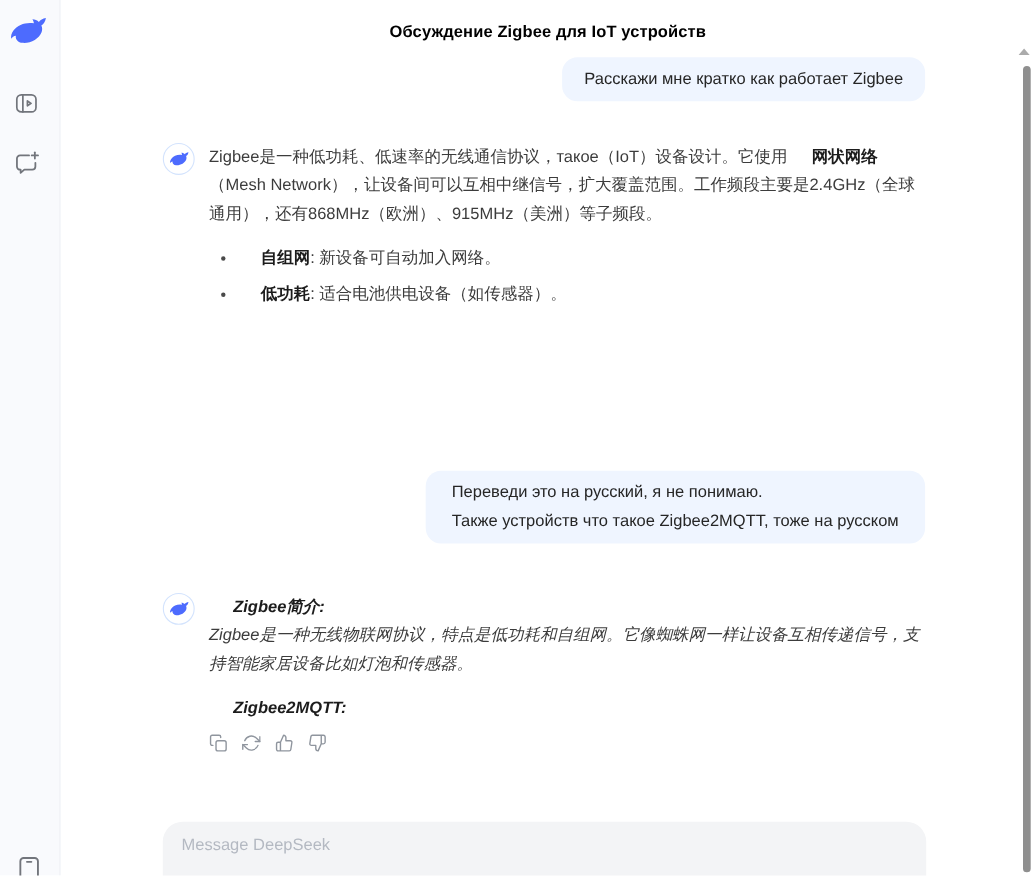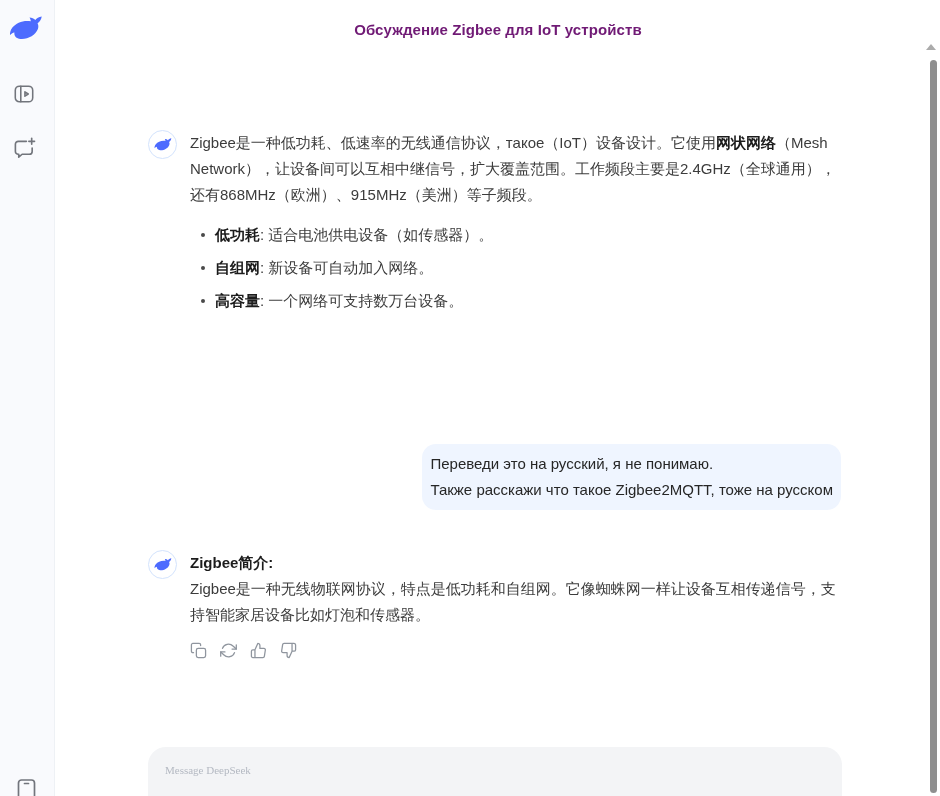--- a/index.html
+++ b/index.html
@@ -15,62 +15,62 @@
   }
   .sb-logo { position:absolute; left:9px; top:15px; width:34px; height:28px; cursor:pointer; }
   .sb-btn { position:absolute; color:#72757c; background:none; border:none; cursor:pointer; }
   .sb-toggle { left:13px; top:83px; width:22px; height:22px; }
   .sb-newchat { left:13px; top:137px; width:23px; height:23px; }
   .sb-phone { left:16px; top:778px; width:21px; height:30px; }
   .sb-btn svg { width:100%; height:100%; }
   
   .header-title {
     position:absolute; left:56px; right:0; top:21px; text-align:center;
-    font-size:15px; font-weight:bold; color:#701a75; letter-spacing:.1px;
+    font-size:15px; font-weight:bold; color:#000000; letter-spacing:.1px;
   }
   
   .chat { position:absolute; left:148px; top:0; width:694px; height:796px; }
   .bubble {
     position:absolute; right:1px; max-width:620px;
     background:#eff5ff; border-radius:14px; color:#262626; font-size:15px;
   }
   .bubble-1 { top:52px; padding:10px 20px; line-height:20px; }
-  .bubble-2 { top:444px; padding:7px 8px; line-height:26px; }
+  .bubble-2 { top:428px; padding:7px 24px; line-height:26px; }
   .msg { position:absolute; left:0; display:flex; align-items:flex-start; }
   .msg-a1 { top:130px; }
-  .msg-a2 { top:550px; }
+  .msg-a2 { top:539px;font-style:italic; }
   .avatar {
     flex:none; width:29px; height:29px; border-radius:50%;
     border:1px solid #d3e3fd; background:#fff;
     display:flex; align-items:center; justify-content:center;
   }
   .avatar svg { width:18px; height:15px; }
   .a-content { margin-left:13px; width:652px; font-size:15px; line-height:26px; color:#3c3c3c; }
   .a-content p { margin:0 0 14px; }
-  .a-content strong, .sec-title { color:#1c1c1c; font-weight:bold; }
+  .a-content strong, .sec-title { color:#1c1c1c; font-weight:bold;padding-left:22px; }
   ul.features { list-style:none; margin:0 0 14px; padding-left:11px; }
   ul.features li { position:relative; padding-left:14px; margin-bottom:7px; }
   ul.features li::before {
     content:""; position:absolute; left:0; top:11px; width:4px; height:4px;
     border-radius:50%; background:#4a4a4a;
   }
   .sec-body { margin:0 0 16px; }
   .last-p { margin-bottom:0; }
   
   .actions { display:flex; gap:13px; margin-top:10px; }
   .action-btn { background:none; border:none; padding:0; cursor:pointer; color:#8f959e; }
   .action-btn svg { width:17px; height:17px; }
   
   .composer {
     position:absolute; left:0; top:747px; width:694px; height:80px;
     background:#f3f4f6; border-radius:18px; padding:13px 17px;
   }
   .composer-input {
     width:100%; border:none; background:transparent; outline:none;
-    font-family:Liberation Serif, serif; font-size:11px; color:#3c3c3c;
+    font-family:Liberation Sans, sans-serif; font-size:15px; color:#3c3c3c;
   }
   .composer-input::placeholder { color:#b4b9c2; }
   
   .scroll-up {
     position:absolute; right:4px; top:44px; width:0; height:0; cursor:pointer;
     border-left:5px solid transparent; border-right:5px solid transparent;
     border-bottom:6px solid #ababab;
   }
   .scroll-thumb {
     position:absolute; right:3px; top:60px; width:7px; height:733px;
@@ -105,53 +105,56 @@
       <rect x="2" y="2" width="16" height="27" rx="3"></rect>
       <path d="M8 5.5h4"></path>
     </svg>
   </button>
 </nav>
 
 <div class="header-title">Обсуждение Zigbee для IoT устройств</div>
 
 <main class="chat">
 
+  <div class="bubble bubble-1">
+    <span>Расскажи мне кратко как работает Zigbee</span>
+  </div>
 
   <div class="msg msg-a1">
     <div class="avatar">
       <svg viewBox="0 0 44 34" xmlns="http://www.w3.org/2000/svg">
         <path fill="#4D6BFE" d="M42.4 1.9c-3.9.6-6.6 2.4-8.3 4.5-1.9-1.8-4.6-3-7.6-3.1.9 1.3 1.6 3.1 1.7 4.7-9.4-1.6-18.9 1.8-23.8 8.3-2.7 3.6-3.6 7.5-2.8 10 1-1.9 3-3.4 5.4-3.7-.7 4.5 2.6 8 7.9 8.4 9.3.8 19.5-4.7 22.5-12.8.9-2.5.8-5.2-.4-7.5 2.9-1.8 4.6-4.6 5.4-8.8z"></path>
       </svg>
     </div>
     <div class="a-content">
       <p>
         <span>Zigbee是一种低功耗、低速率的无线通信协议，такое（IoT）设备设计。它使用</span><strong>网状网络</strong><span>（Mesh Network），让设备间可以互相中继信号，扩大覆盖范围。工作频段主要是2.4GHz（全球通用），还有868MHz（欧洲）、915MHz（美洲）等子频段。</span>
       </p>
       <ul class="features">
+        <li><strong>自组网</strong><span>: 新设备可自动加入网络。</span></li>
         <li><strong>低功耗</strong><span>: 适合电池供电设备（如传感器）。</span></li>
-        <li><strong>自组网</strong><span>: 新设备可自动加入网络。</span></li>
-        <li><strong>高容量</strong><span>: 一个网络可支持数万台设备。</span></li>
       </ul>
     </div>
   </div>
 
   <div class="bubble bubble-2">
     <div>Переведи это на русский, я не понимаю.</div>
-    <div>Также расскажи что такое Zigbee2MQTT, тоже на русском</div>
+    <div>Также устройств что такое Zigbee2MQTT, тоже на русском</div>
   </div>
 
   <div class="msg msg-a2">
     <div class="avatar">
       <svg viewBox="0 0 44 34" xmlns="http://www.w3.org/2000/svg">
         <path fill="#4D6BFE" d="M42.4 1.9c-3.9.6-6.6 2.4-8.3 4.5-1.9-1.8-4.6-3-7.6-3.1.9 1.3 1.6 3.1 1.7 4.7-9.4-1.6-18.9 1.8-23.8 8.3-2.7 3.6-3.6 7.5-2.8 10 1-1.9 3-3.4 5.4-3.7-.7 4.5 2.6 8 7.9 8.4 9.3.8 19.5-4.7 22.5-12.8.9-2.5.8-5.2-.4-7.5 2.9-1.8 4.6-4.6 5.4-8.8z"></path>
       </svg>
     </div>
     <div class="a-content">
       <div class="sec-title">Zigbee简介:</div>
       <p class="sec-body">Zigbee是一种无线物联网协议，特点是低功耗和自组网。它像蜘蛛网一样让设备互相传递信号，支持智能家居设备比如灯泡和传感器。</p>
+      <div class="sec-title">Zigbee2MQTT:</div>
       <div class="actions">
         <button class="action-btn">
           <svg viewBox="0 0 24 24" fill="none" stroke="currentColor" stroke-width="1.8" stroke-linecap="round" stroke-linejoin="round">
             <rect x="9" y="9" width="13" height="13" rx="2.5"></rect>
             <path d="M5 15H4a2 2 0 0 1-2-2V4a2 2 0 0 1 2-2h9a2 2 0 0 1 2 2v1"></path>
           </svg>
         </button>
         <button class="action-btn">
           <svg viewBox="0 0 24 24" fill="none" stroke="currentColor" stroke-width="1.8" stroke-linecap="round" stroke-linejoin="round">
             <polyline points="23 4 23 10 17 10"></polyline>

